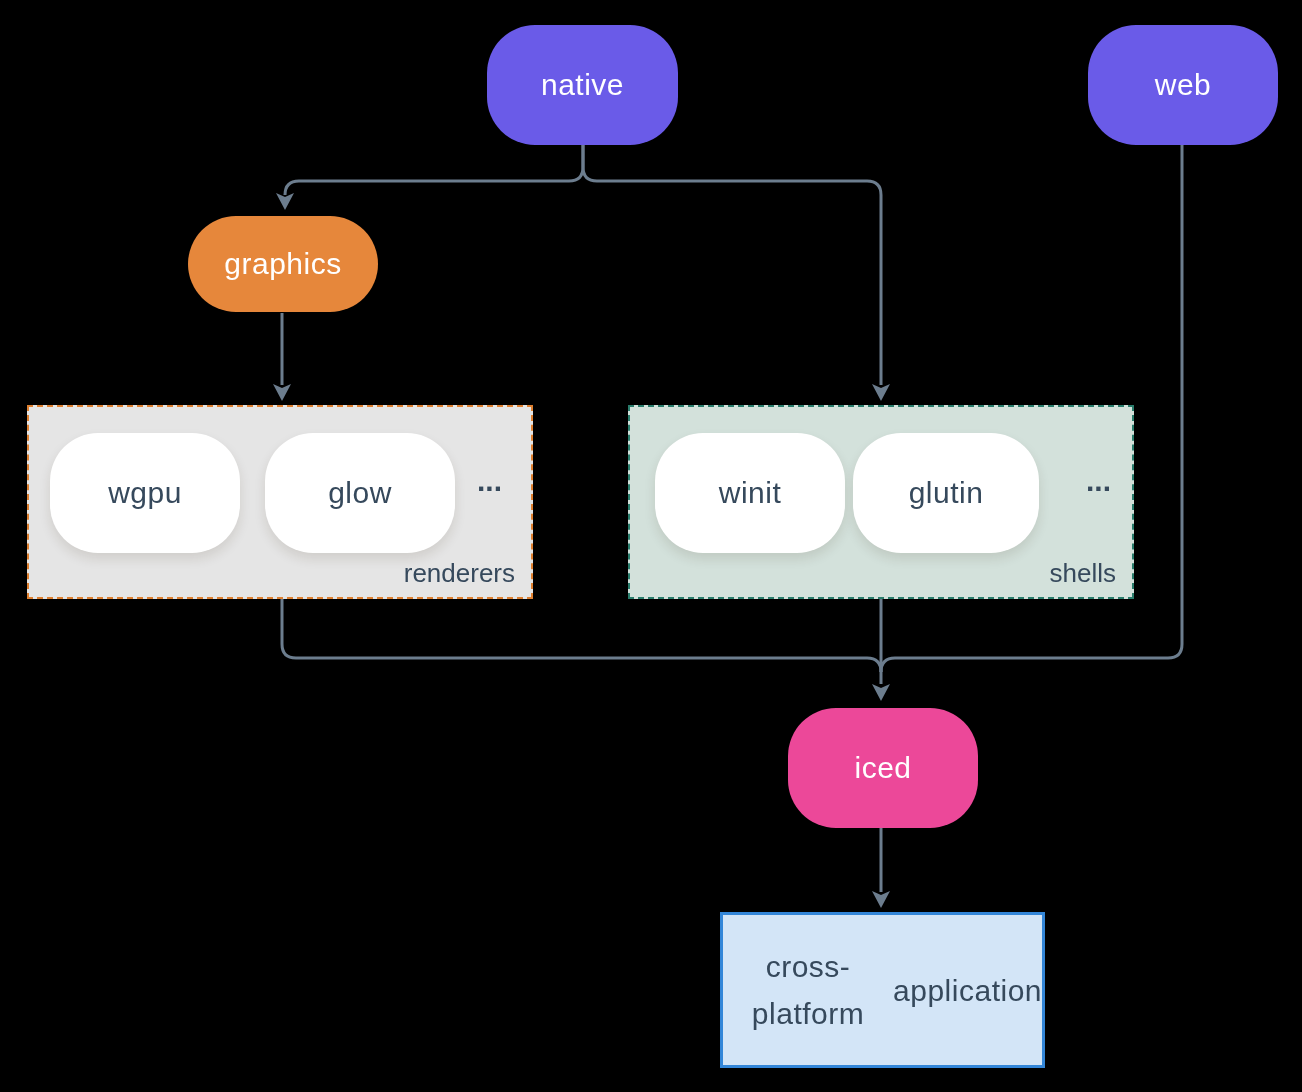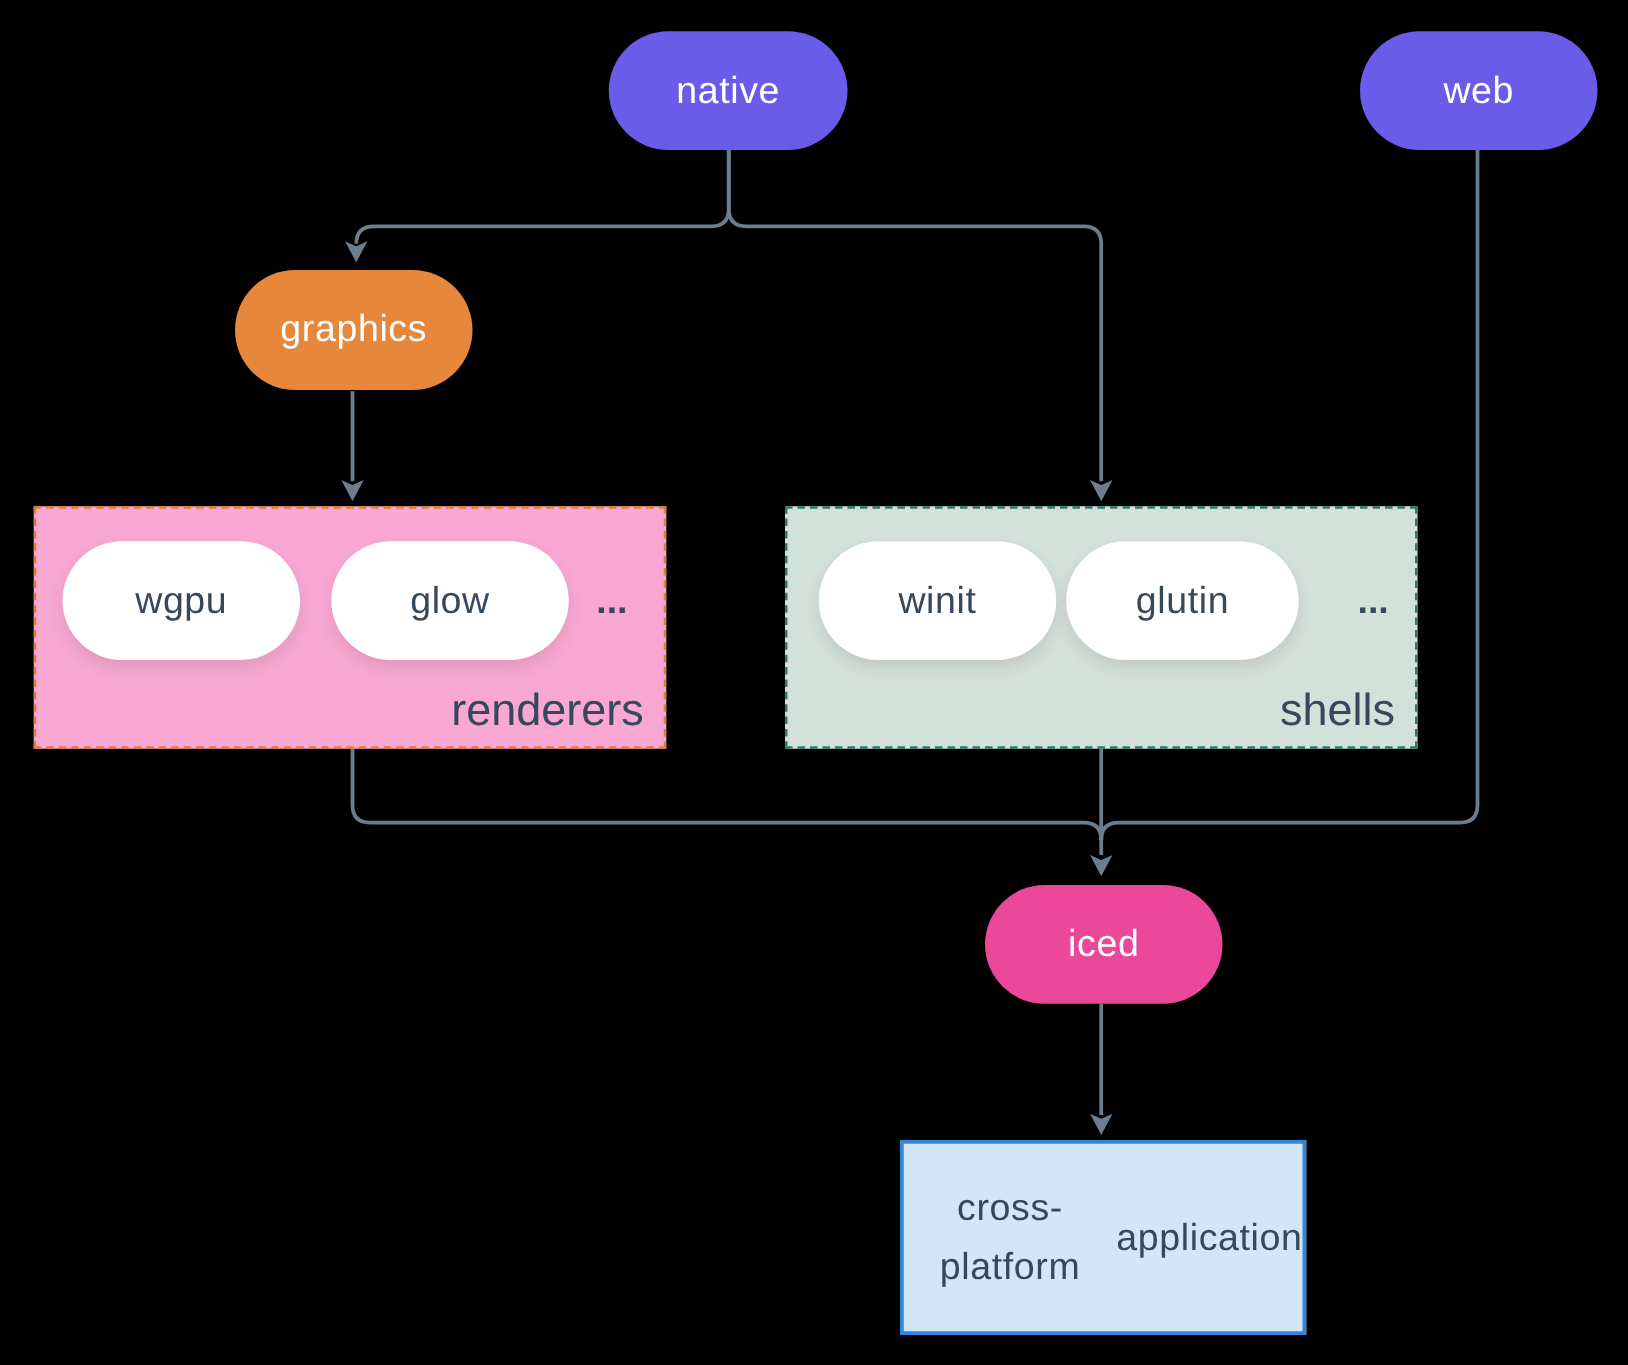--- a/index.html
+++ b/index.html
@@ -10,21 +10,21 @@
     background: #000000;
     overflow: hidden;
     font-family: "Liberation Sans", "DejaVu Sans", sans-serif;
   }
   #edges { position: absolute; left: 0; top: 0; width: 1302px; height: 1092px; }
   #edges path { stroke: #6C7D8E; stroke-width: 3; fill: none; }
   #edges polygon { fill: #6C7D8E; stroke: none; }
 
   .pill {
     position: absolute;
-    height: 95px;
+    height: 120px;
     border-radius: 48px;
     display: flex;
     align-items: center;
     justify-content: center;
     font-size: 30px;
     letter-spacing: 0.5px;
     color: #ffffff;
   }
   .pill.purple { background: #6A5BE8; }
   .pill.orange { background: #E6873B; }
@@ -36,28 +36,28 @@
   }
 
   .group {
     position: absolute;
     top: 405px;
     width: 502px;
     height: 190px;
     border-width: 2px;
     border-style: dashed;
   }
-  .group.renderers { left: 27px;  background: #f9a8d4; border-color: #DE8030; }
+  .group.renderers { left: 27px;  background: #e5e5e5; border-color: #DE8030; }
   .group.shells    { left: 628px; background: #D3E1DB; border-color: #2A7D6C; }
   .group .item { top: 26px; }
   .group-label {
     position: absolute;
     right: 16px;
     bottom: 8px;
-    font-size: 36px;
+    font-size: 26px;
     color: #36495C;
   }
   .ellipsis {
     position: absolute;
     top: 26px;
     height: 95px;
     display: flex;
     align-items: center;
     font-size: 30px;
     font-weight: bold;

